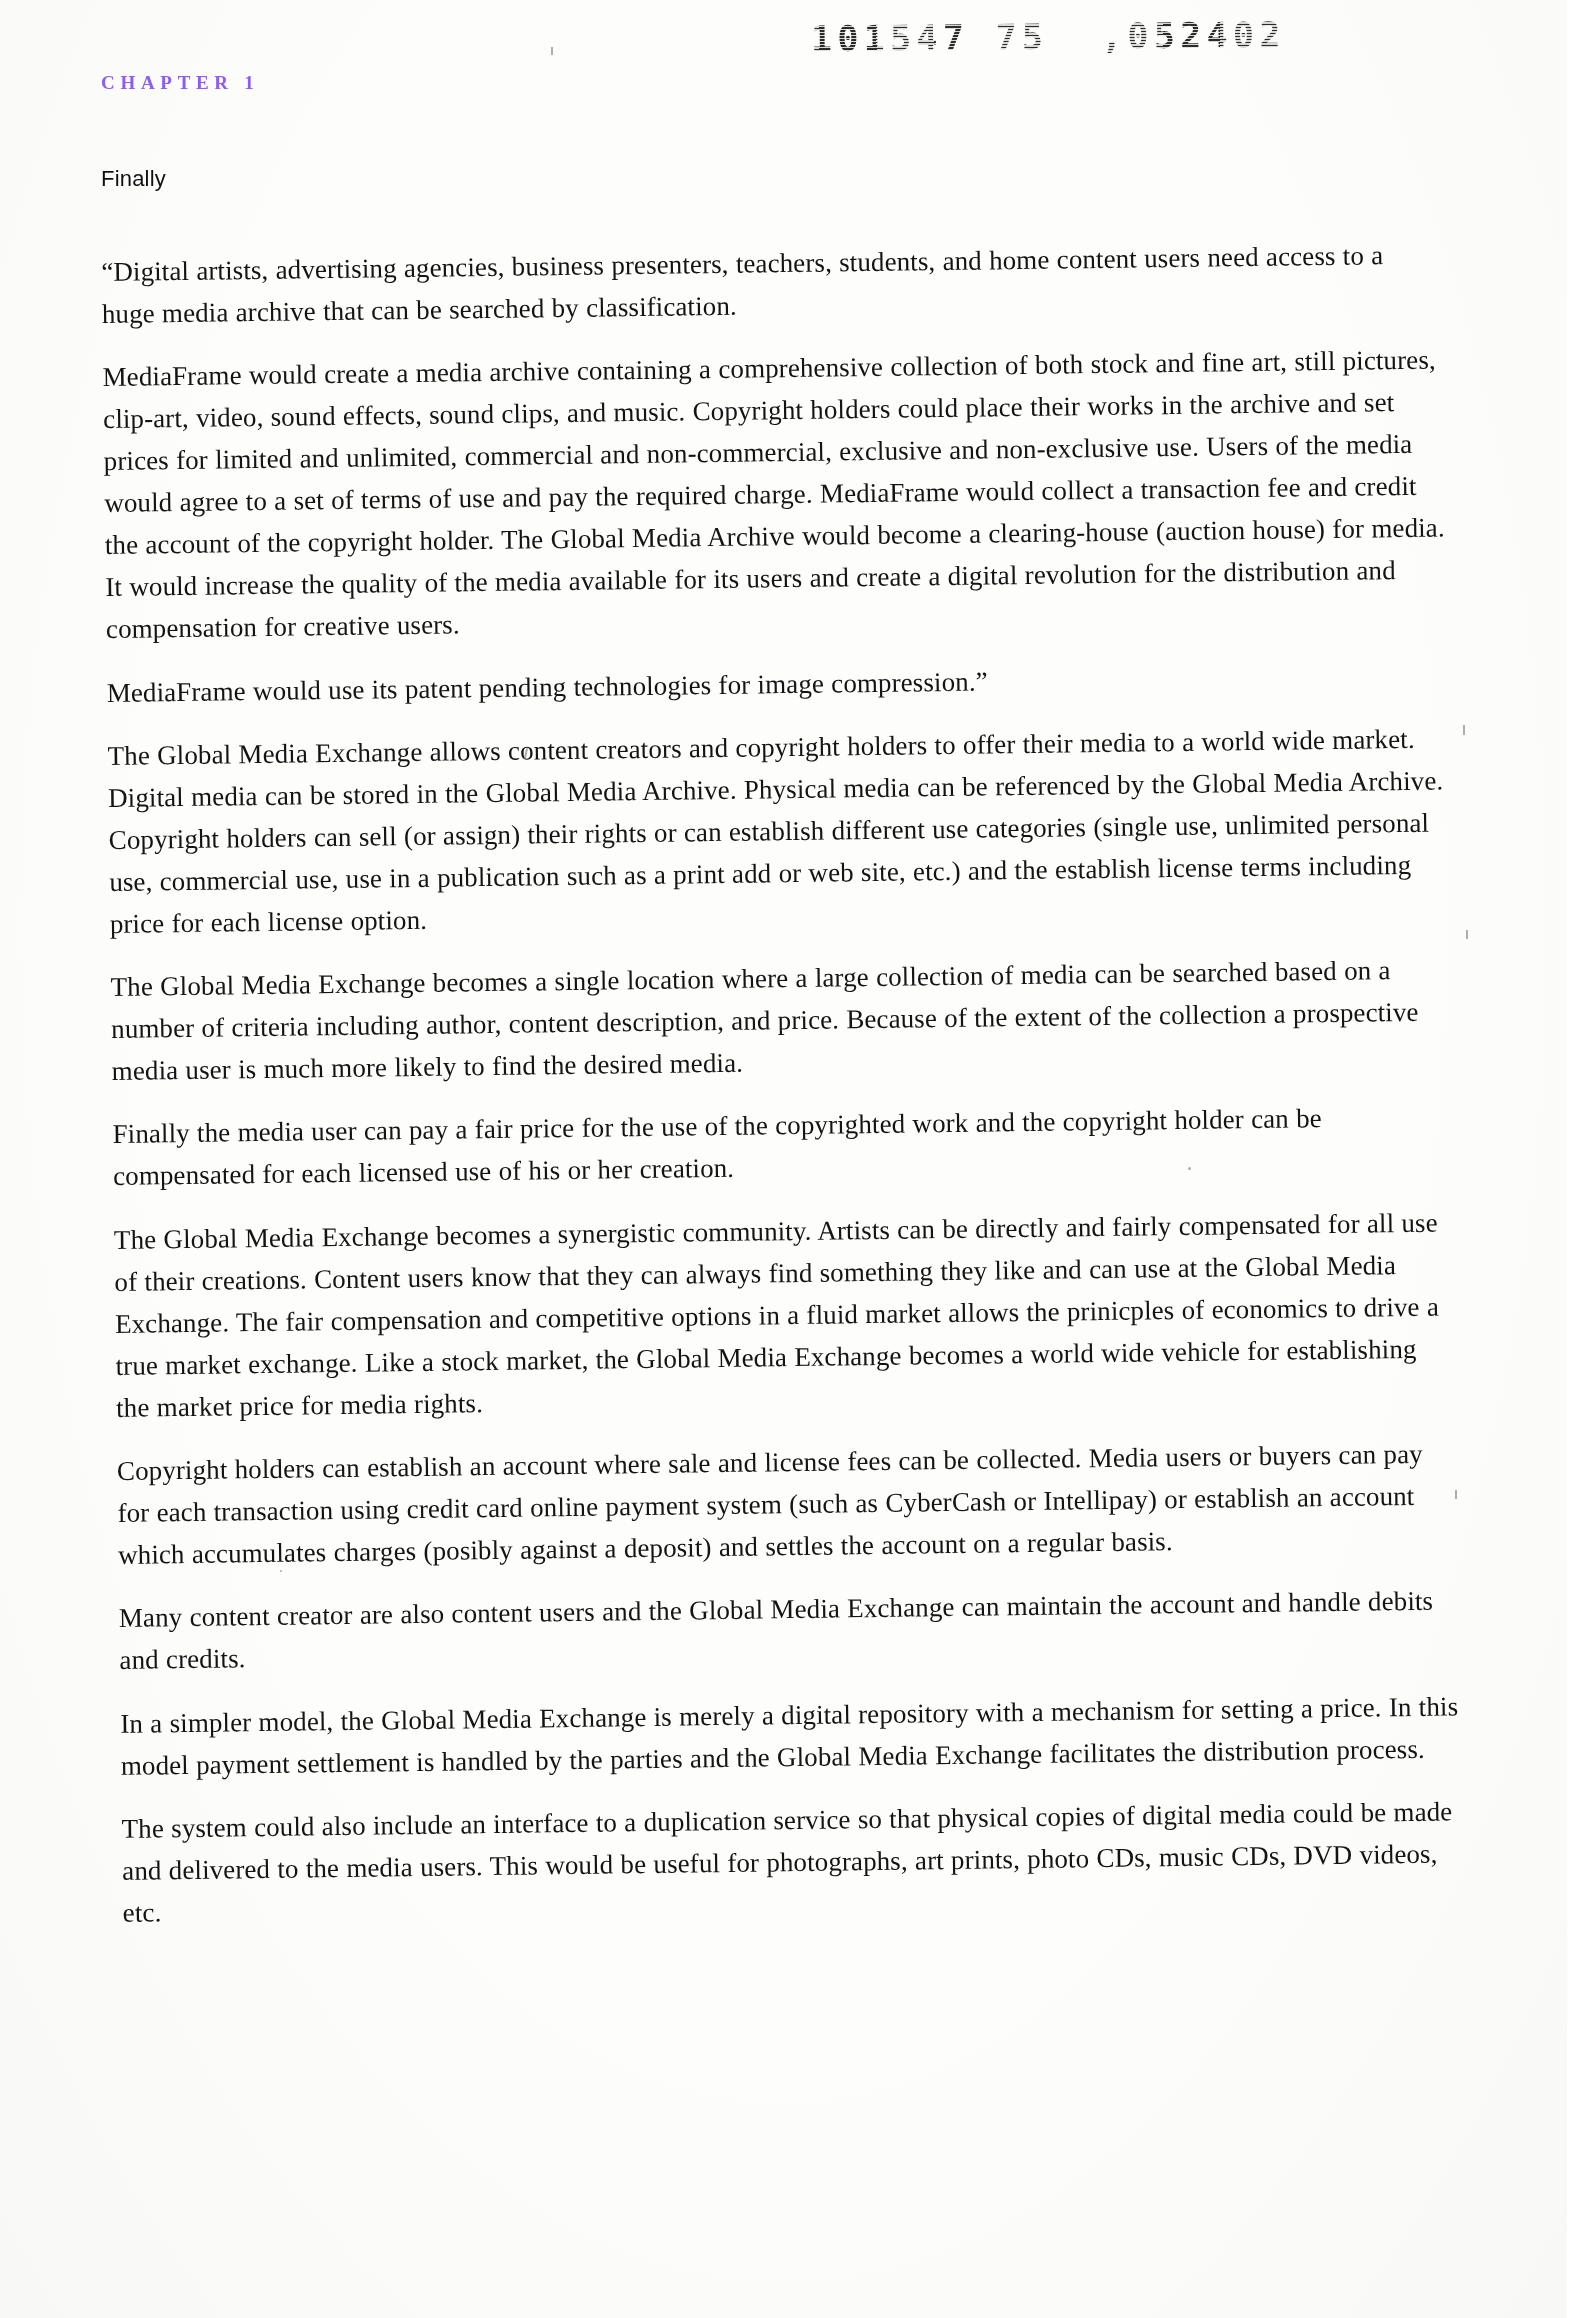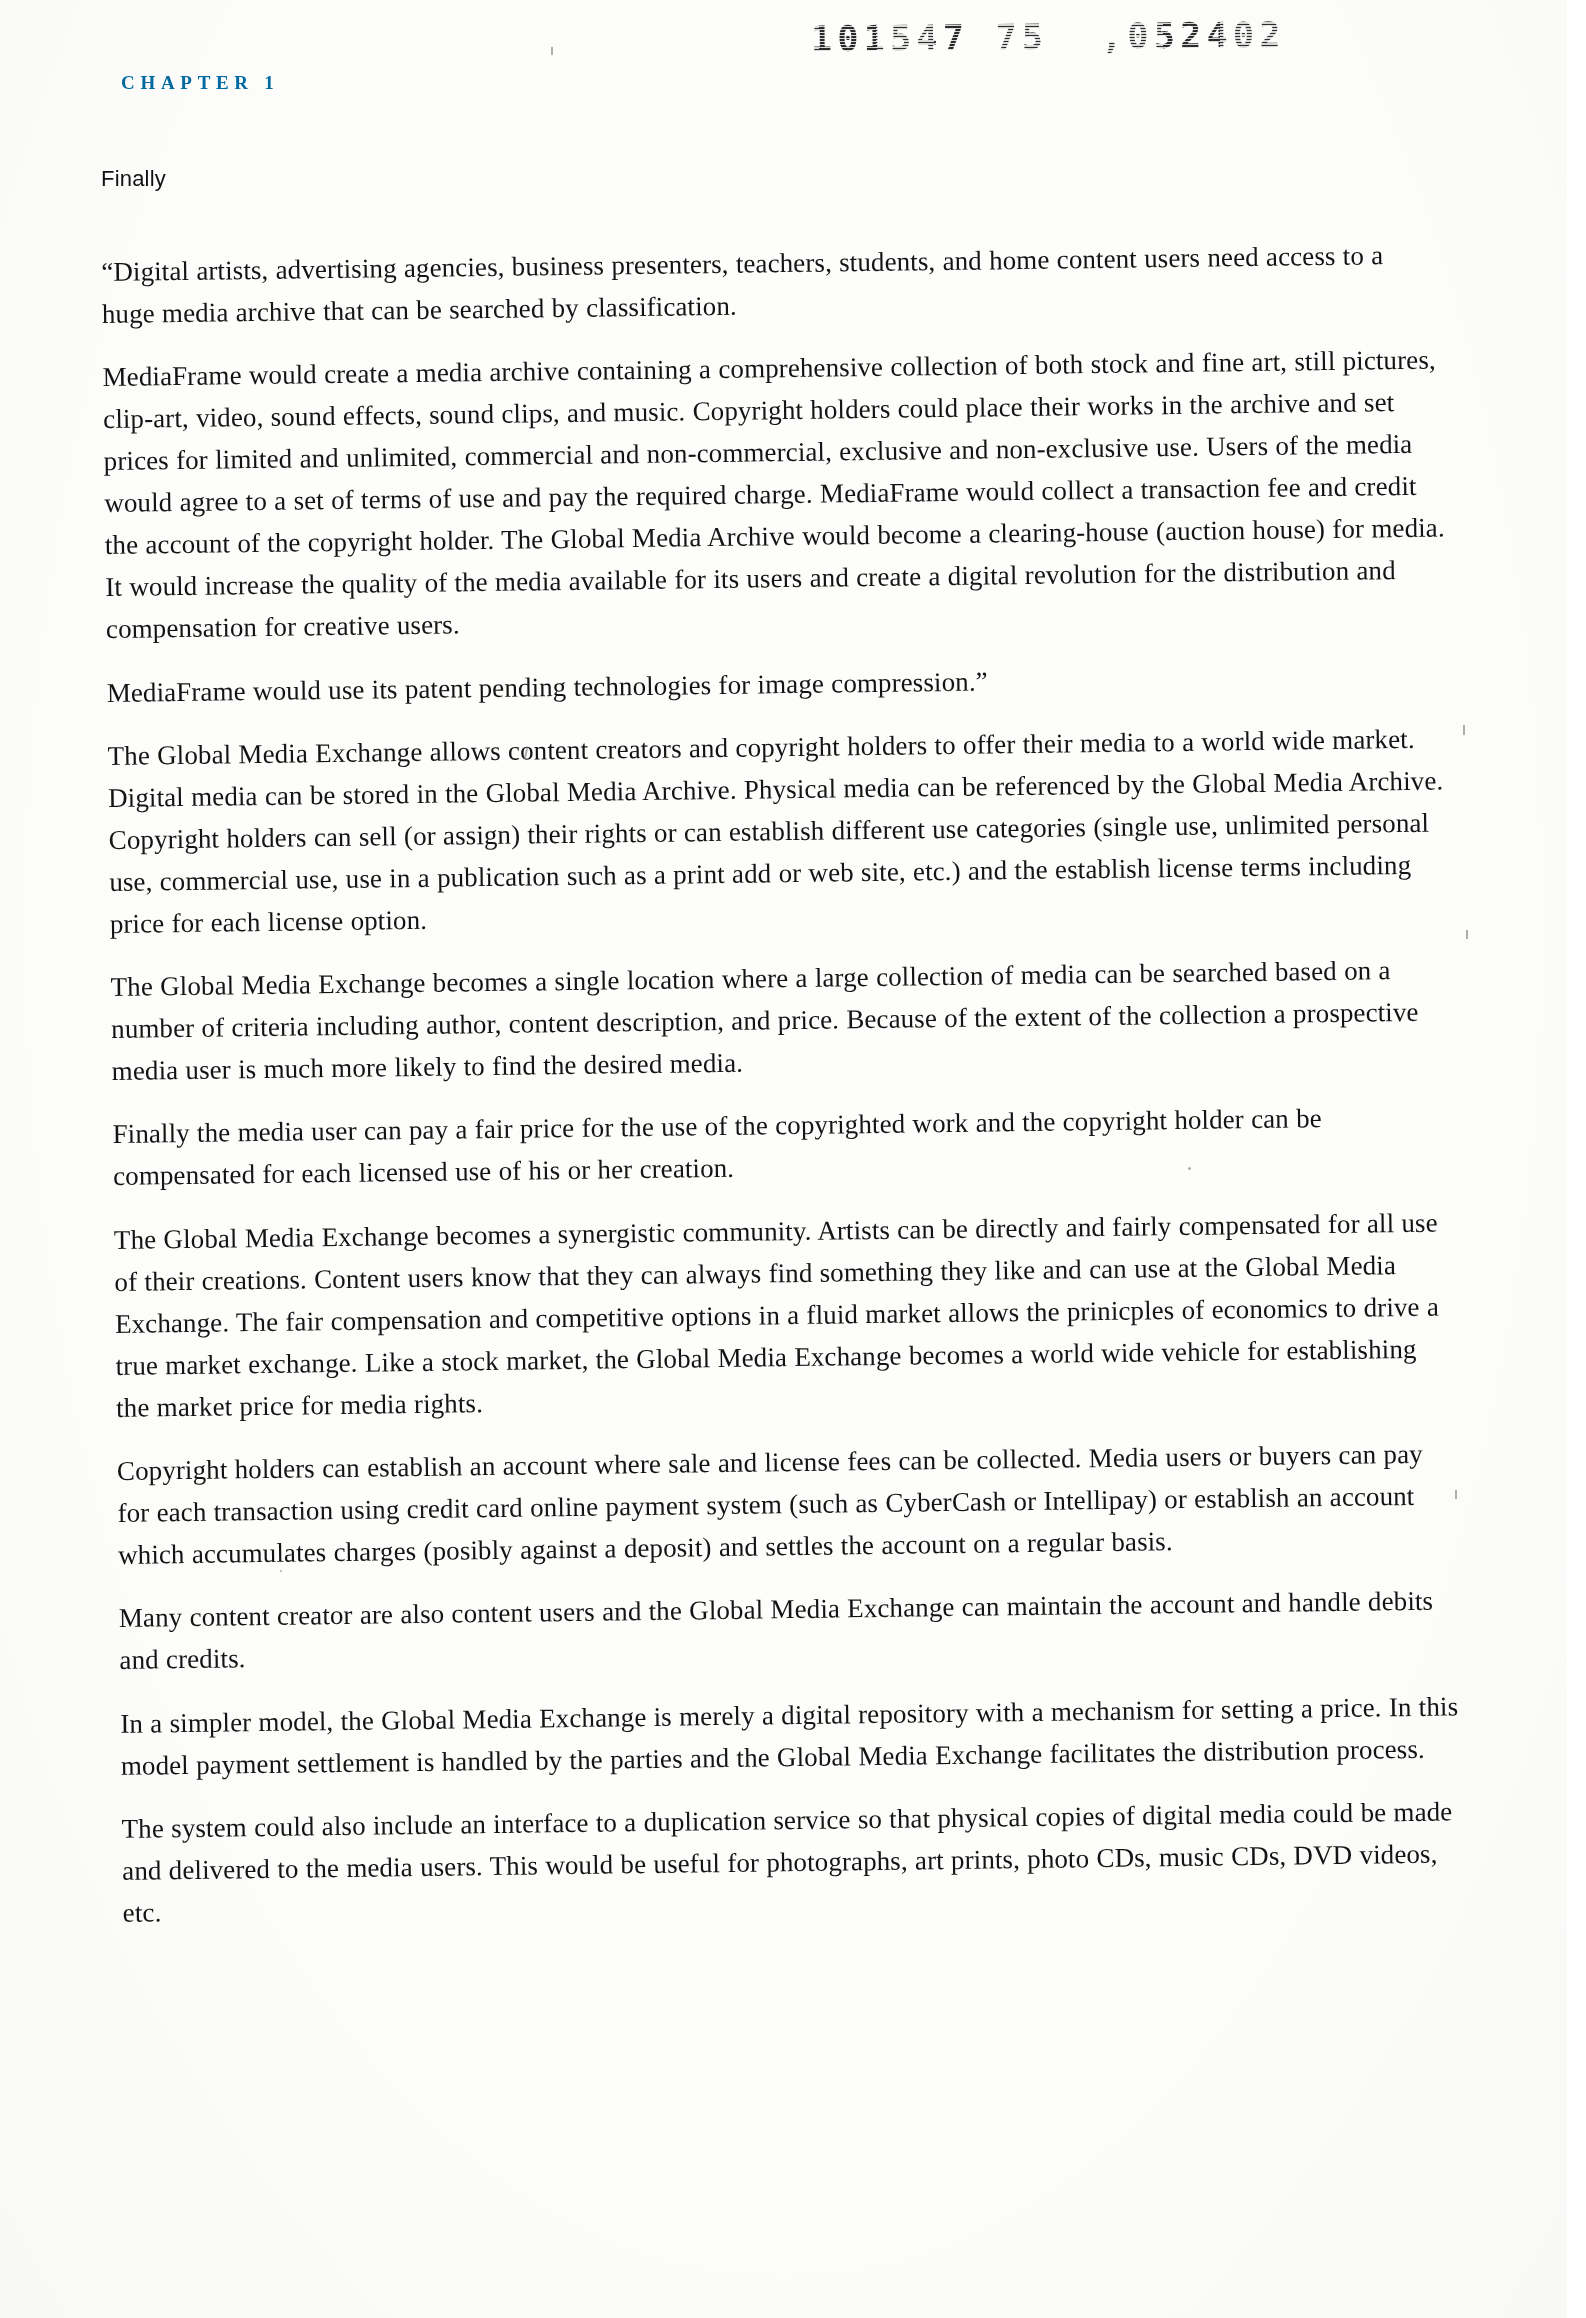--- a/index.html
+++ b/index.html
@@ -47,22 +47,21 @@
 
   
   .chapter {
     position: absolute;
     top: 72px;
     left: 101px;
     font-family: "Liberation Serif", "DejaVu Serif", serif;
     font-size: 19px;
     font-weight: 700;
     letter-spacing: 5.7px;
-    color: #0369a1;
-    margin-left: 20px;
+    color: #8b5cf6;
   }
 
   
   .section-heading {
     position: absolute;
     top: 166px;
     left: 101px;
     font-family: "Liberation Sans", "DejaVu Sans", sans-serif;
     font-size: 22px;
     font-weight: 400;

